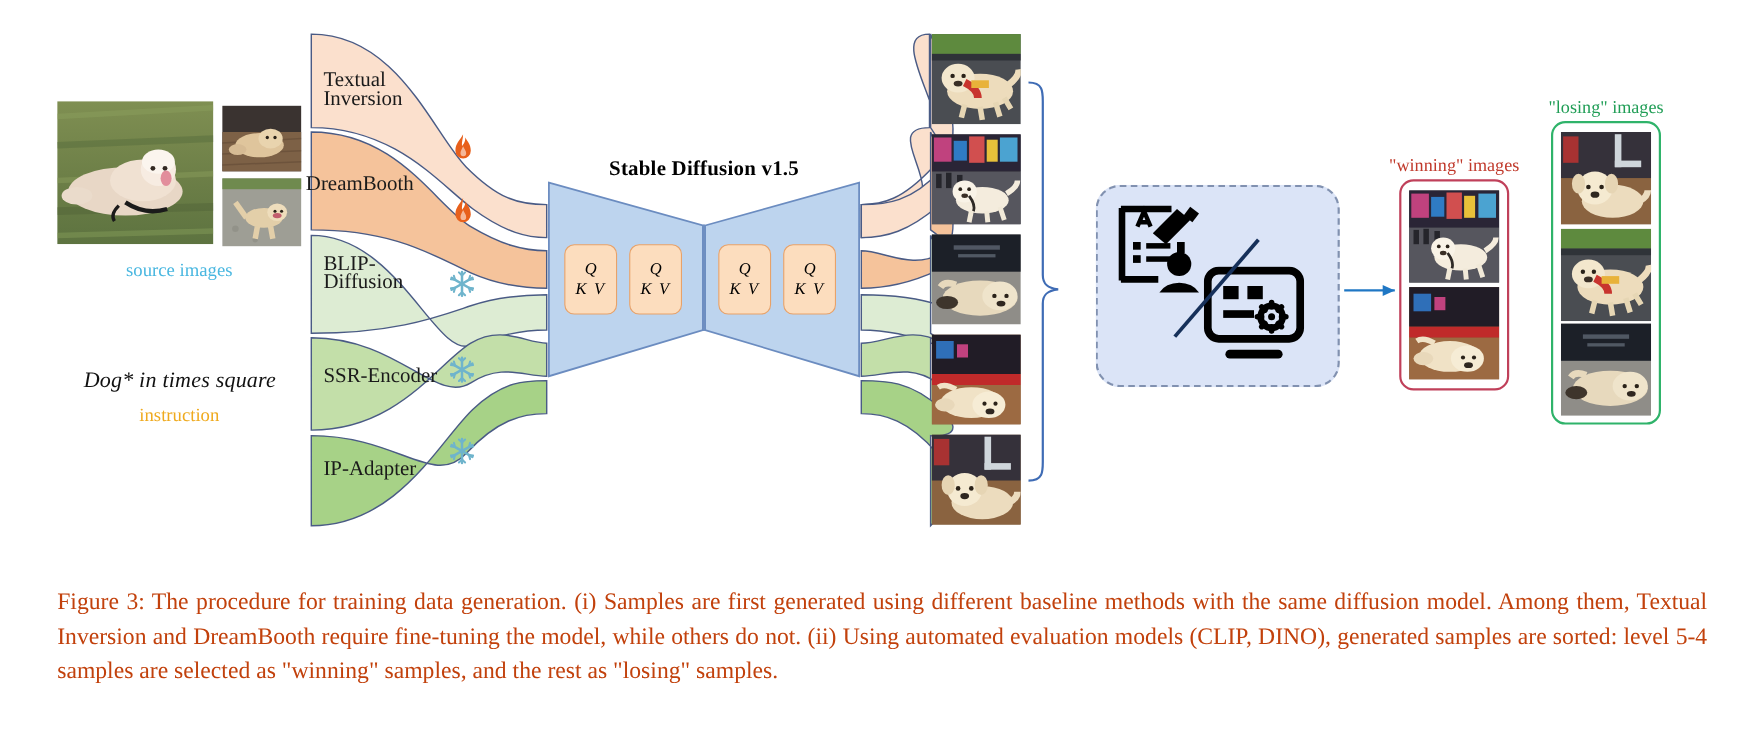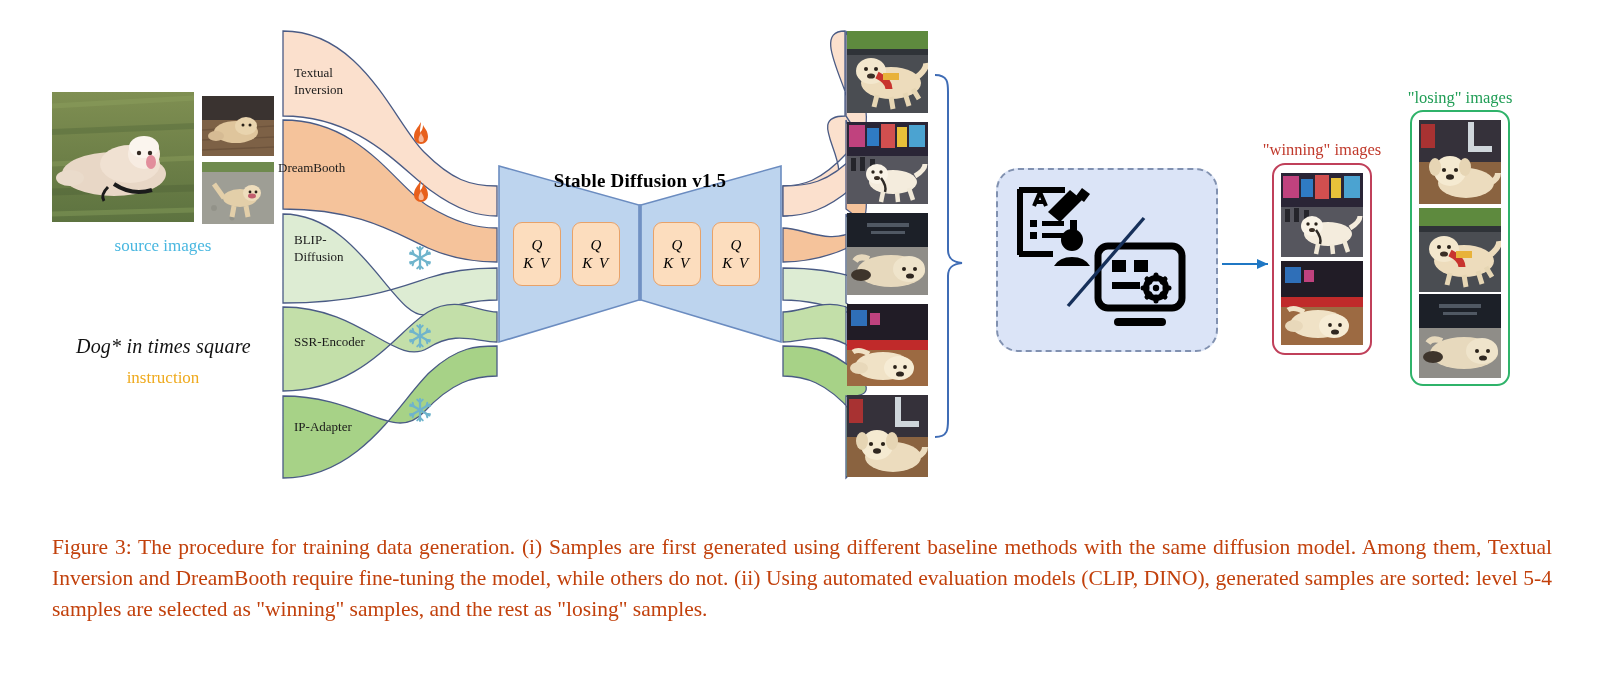--- a/index.html
+++ b/index.html
@@ -15,26 +15,26 @@
   #src-main{left:0;top:0;width:142px;height:130px;}
   #src-top{left:150px;top:4px;width:72px;height:60px;}
   #src-bot{left:150px;top:70px;width:72px;height:62px;}
 
   #source-caption{left:52px;top:236px;width:222px;text-align:center;
     font-size:17px;color:#49b7e0;}
   #instruction-text{left:36px;top:335px;width:255px;text-align:center;
     font-size:20px;font-style:italic;color:#111;letter-spacing:.2px;}
   #instruction-caption{left:52px;top:368px;width:222px;text-align:center;
     font-size:17px;color:#efaa1e;}
-  .band-label{position:absolute;font-size:13px;line-height:17px;color:#1a1a1a;}
+  .band-label{position:absolute;font-size:19px;line-height:17px;color:#1a1a1a;}
   .fire,.snow{position:absolute;}
 
   
   #unet-title{left:490px;top:143px;width:300px;text-align:center;
-    font-size:19px;font-weight:bold;letter-spacing:.2px;margin-top:27px;}
+    font-size:19px;font-weight:bold;letter-spacing:.2px;}
   .qkv{position:absolute;width:46px;height:62px;border:1.4px solid #e8a269;
        border-radius:9px;background:#fcddbe;text-align:center;
        font-style:italic;font-size:15px;line-height:1.0;
        display:flex;flex-direction:column;justify-content:center;align-items:center;}
   .qkv .q{display:block;margin-bottom:3px;}
   .qkv .kv{display:block;letter-spacing:1.5px;}
 
   
   #gen-col{left:847px;top:31px;width:82px;height:447px;}
   .gen-img{position:absolute;left:0;width:81px;height:82px;}

